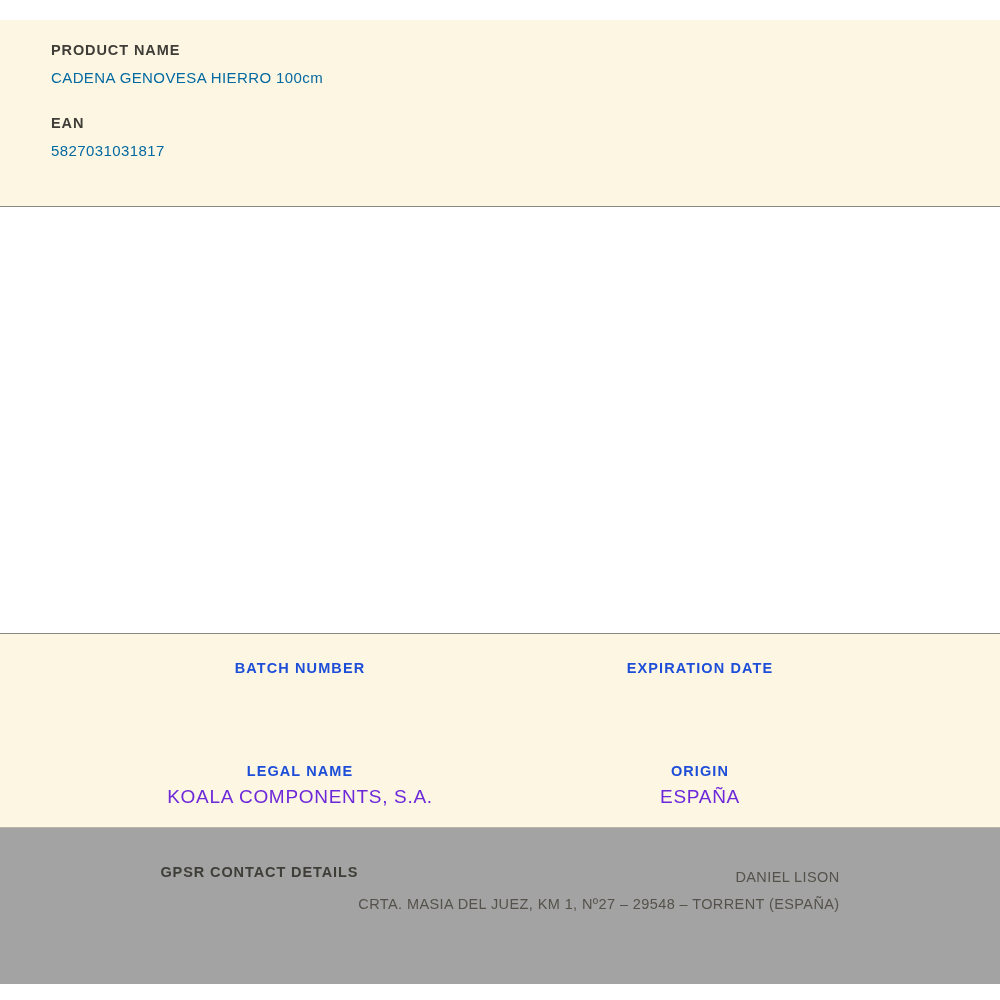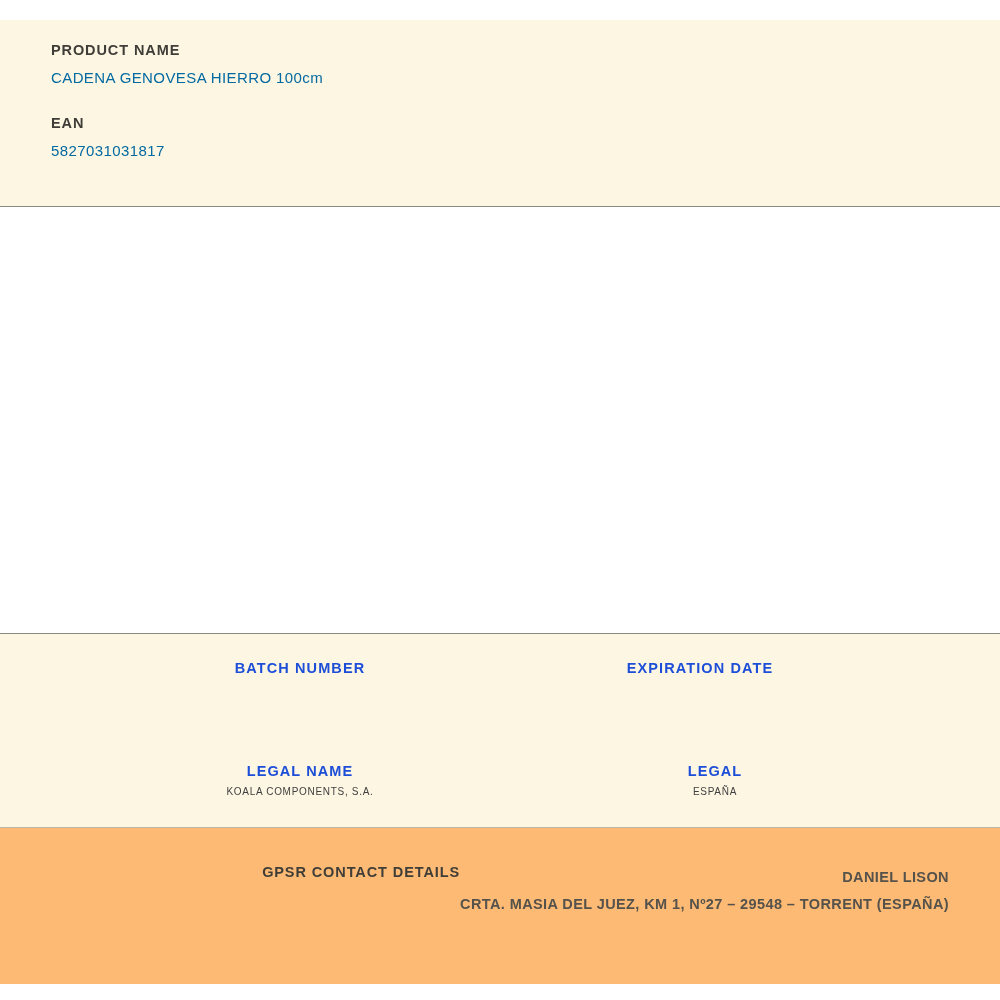--- a/index.html
+++ b/index.html
@@ -74,56 +74,55 @@
   }
   .mid-cell.left-pad { margin-left: 100px; }
   .mid-title {
     font-size: 14.5px;
     font-weight: bold;
     letter-spacing: 1.1px;
     color: #1d4ed8;
     margin: 0;
   }
   .mid-value {
-    font-size: 10px;
+    font-size: 19px;
     letter-spacing: 0.7px;
-    color: #404040;
+    color: #6d28d9;
     margin: 7px 0 0 0;
     min-height: 18px;
   }
   .mid-row.second {
     margin-top: 62px;
-    gap: 15px;
   }
 
   
   .footer {
-    background: #fdba74;
+    background: #a3a3a3;
     box-sizing: border-box;
     height: 156px;
     padding: 36px 51px 16px 51px;
     display: flex;
-    justify-content: flex-end;
+    justify-content: center;
     align-items: flex-start;
   }
   .footer-label {
     font-size: 14.5px;
     font-weight: bold;
     letter-spacing: 0.9px;
     color: #3f3d37;
     white-space: nowrap;
   }
   .footer-lines {
     text-align: right;
     font-size: 14.5px;
     letter-spacing: 0.4px;
     color: #55524b;
     line-height: 27px;
   }
-  .footer-lines div { margin: 0; font-weight: bold; }
+  .footer-lines div { margin: 0; }
 </style>
 </head>
 <body>
 
 <div class="sheet">
 
   <div class="top-block">
     <div class="field-group">
       <p class="field-label">PRODUCT NAME</p>
       <p class="field-value">CADENA GENOVESA HIERRO 100cm</p>
@@ -146,21 +145,21 @@
         <p class="mid-title">EXPIRATION DATE</p>
         <p class="mid-value"></p>
       </div>
     </div>
     <div class="mid-row second">
       <div class="mid-cell left-pad">
         <p class="mid-title">LEGAL NAME</p>
         <p class="mid-value">KOALA COMPONENTS, S.A.</p>
       </div>
       <div class="mid-cell">
-        <p class="mid-title">LEGAL</p>
+        <p class="mid-title">ORIGIN</p>
         <p class="mid-value">ESPAÑA</p>
       </div>
     </div>
   </div>
 
   <div class="footer">
     <div class="footer-label">GPSR CONTACT DETAILS</div>
     <div class="footer-lines">
       <div>DANIEL LISON</div>
       <div>CRTA. MASIA DEL JUEZ, KM 1, Nº27 – 29548 – TORRENT (ESPAÑA)</div>

